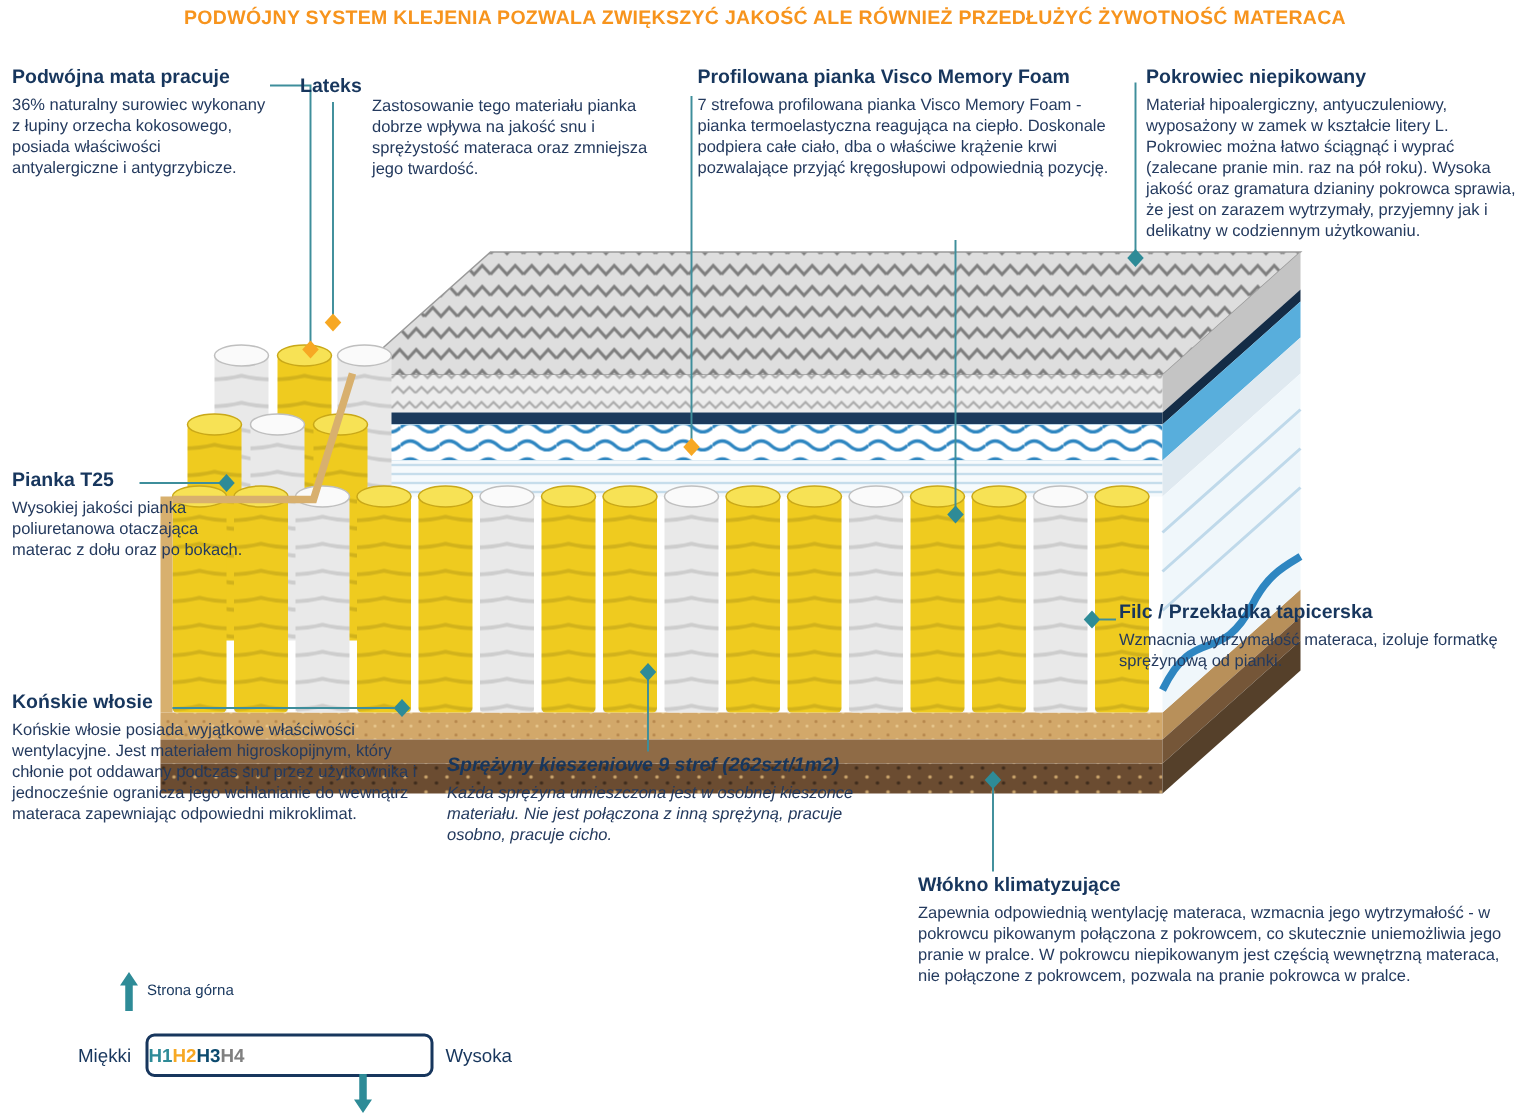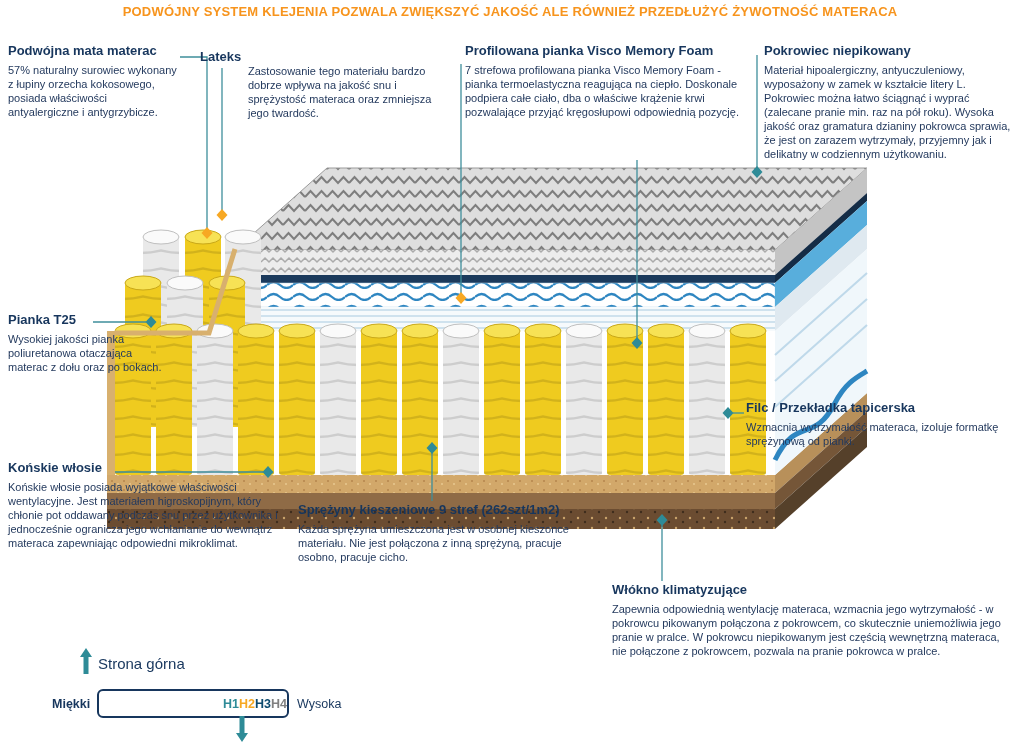--- a/index.html
+++ b/index.html
@@ -12,26 +12,26 @@
   .header-banner {
     left:0; top:4px; width:1020px; text-align:center;
     font-size:13px; font-weight:bold; color:#F7941D; letter-spacing:.2px;
     z-index:3;
   }
   .callout { z-index:3; }
   .callout h3 { font-size:13px; font-weight:bold; color:#17365D; margin-bottom:4px; line-height:1.15; }
   .callout p  { font-size:11px; color:#243A5E; line-height:1.28; }
   #mattress-svg { left:85px; top:145px; z-index:0; }
   #connector-svg { left:0; top:0; z-index:2; pointer-events:none; }
-  .small-label { font-size:15px; color:#17365D; z-index:3; }
+  .small-label { font-size:10px; color:#17365D; z-index:3; }
   .side-label  { font-size:12.5px; color:#17365D; z-index:3; }
   .scale-box {
     left:97px; top:689px; width:192px; height:29px;
     border:2px solid #17365D; border-radius:6px;
-    display:flex; align-items:center; justify-content:flex-end;
+    display:flex; align-items:center; justify-content:flex-start;
     font-size:12.5px; font-weight:bold; z-index:3;
   }
   .arrow-wrap { z-index:3; line-height:0; }
 </style>
 </head>
 <body>
 
 <div class="abs header-banner">PODWÓJNY SYSTEM KLEJENIA POZWALA ZWIĘKSZYĆ JAKOŚĆ ALE RÓWNIEŻ PRZEDŁUŻYĆ ŻYWOTNOŚĆ MATERACA</div>
 
 <svg id="mattress-svg" class="abs" width="800" height="430" viewBox="0 0 800 430">
@@ -172,29 +172,29 @@
     <path d="M757,166 l5.5,6 -5.5,6 -5.5,-6 z" fill="#2E8B97"></path>
     <path d="M151,316 l5.5,6 -5.5,6 -5.5,-6 z" fill="#2E8B97"></path>
     <path d="M268,466 l5.5,6 -5.5,6 -5.5,-6 z" fill="#2E8B97"></path>
     <path d="M432,442 l5.5,6 -5.5,6 -5.5,-6 z" fill="#2E8B97"></path>
     <path d="M728,407 l5.5,6 -5.5,6 -5.5,-6 z" fill="#2E8B97"></path>
     <path d="M662,514 l5.5,6 -5.5,6 -5.5,-6 z" fill="#2E8B97"></path>
   </g>
 </svg>
 
 <div class="abs callout" style="left:8px; top:44px; width:172px;">
-  <h3>Podwójna mata materac</h3>
-  <p>57% naturalny surowiec wykonany z łupiny orzecha kokosowego, posiada właściwości antyalergiczne i antygrzybicze.</p>
+  <h3>Podwójna mata pracuje</h3>
+  <p>36% naturalny surowiec wykonany z łupiny orzecha kokosowego, posiada właściwości antyalergiczne i antygrzybicze.</p>
 </div>
 
 <div class="abs callout" style="left:200px; top:50px; width:60px;">
   <h3>Lateks</h3>
 </div>
 <div class="abs callout" style="left:248px; top:64px; width:200px;">
-  <p>Zastosowanie tego materiału bardzo dobrze wpływa na jakość snu i sprężystość materaca oraz zmniejsza jego twardość.</p>
+  <p>Zastosowanie tego materiału pianka dobrze wpływa na jakość snu i sprężystość materaca oraz zmniejsza jego twardość.</p>
 </div>
 
 <div class="abs callout" style="left:465px; top:44px; width:280px;">
   <h3>Profilowana pianka Visco Memory Foam</h3>
   <p>7 strefowa profilowana pianka Visco Memory Foam - pianka termoelastyczna reagująca na ciepło. Doskonale podpiera całe ciało, dba o właściwe krążenie krwi pozwalające przyjąć kręgosłupowi odpowiednią pozycję.</p>
 </div>
 
 <div class="abs callout" style="left:764px; top:44px; width:252px;">
   <h3>Pokrowiec niepikowany</h3>
   <p>Materiał hipoalergiczny, antyuczuleniowy, wyposażony w zamek w kształcie litery L. Pokrowiec można łatwo ściągnąć i wyprać (zalecane pranie min. raz na pół roku). Wysoka jakość oraz gramatura dzianiny pokrowca sprawia, że jest on zarazem wytrzymały, przyjemny jak i delikatny w codziennym użytkowaniu.</p>
@@ -203,21 +203,21 @@
 <div class="abs callout" style="left:8px; top:313px; width:162px;">
   <h3>Pianka T25</h3>
   <p>Wysokiej jakości pianka poliuretanowa otaczająca materac z dołu oraz po bokach.</p>
 </div>
 
 <div class="abs callout" style="left:8px; top:461px; width:280px;">
   <h3>Końskie włosie</h3>
   <p>Końskie włosie posiada wyjątkowe właściwości wentylacyjne. Jest materiałem higroskopijnym, który chłonie pot oddawany podczas snu przez użytkownika i jednocześnie ogranicza jego wchłanianie do wewnątrz materaca zapewniając odpowiedni mikroklimat.</p>
 </div>
 
-<div class="abs callout" style="left:298px; top:503px; width:294px;">
+<div class="abs callout" style="left:298px; top:503px; width:294px;font-style:italic;">
   <h3>Sprężyny kieszeniowe 9 stref (262szt/1m2)</h3>
   <p>Każda sprężyna umieszczona jest w osobnej kieszonce materiału. Nie jest połączona z inną sprężyną, pracuje osobno, pracuje cicho.</p>
 </div>
 
 <div class="abs callout" style="left:746px; top:401px; width:262px;">
   <h3>Filc / Przekładka tapicerska</h3>
   <p>Wzmacnia wytrzymałość materaca, izoluje formatkę sprężynową od pianki.</p>
 </div>
 
 <div class="abs callout" style="left:612px; top:583px; width:402px;">
@@ -225,21 +225,21 @@
   <p>Zapewnia odpowiednią wentylację materaca, wzmacnia jego wytrzymałość - w pokrowcu pikowanym połączona z pokrowcem, co skutecznie uniemożliwia jego pranie w pralce. W pokrowcu niepikowanym jest częścią wewnętrzną materaca, nie połączone z pokrowcem, pozwala na pranie pokrowca w pralce.</p>
 </div>
 
 <div class="abs arrow-wrap" style="left:80px; top:648px;">
   <svg width="12" height="26" viewBox="0 0 12 26">
     <path d="M6,0 L12,9 H8.5 V26 H3.5 V9 H0 Z" fill="#2E8B97"></path>
   </svg>
 </div>
 <div class="abs small-label" style="left:98px; top:655px;">Strona górna</div>
 
-<div class="abs side-label" style="left:52px; top:697px;font-weight:bold;">Miękki</div>
+<div class="abs side-label" style="left:52px; top:697px;">Miękki</div>
 
 <div class="abs scale-box">
   <span style="color: rgb(46, 139, 151);">H1</span>
   <span style="color: rgb(247, 168, 35);">H2</span>
   <span style="color: #0c4a6e;">H3</span>
   <span style="color: rgb(128, 128, 128);">H4</span>
 </div>
 
 <div class="abs side-label" style="left:297px; top:697px;">Wysoka</div>
 

